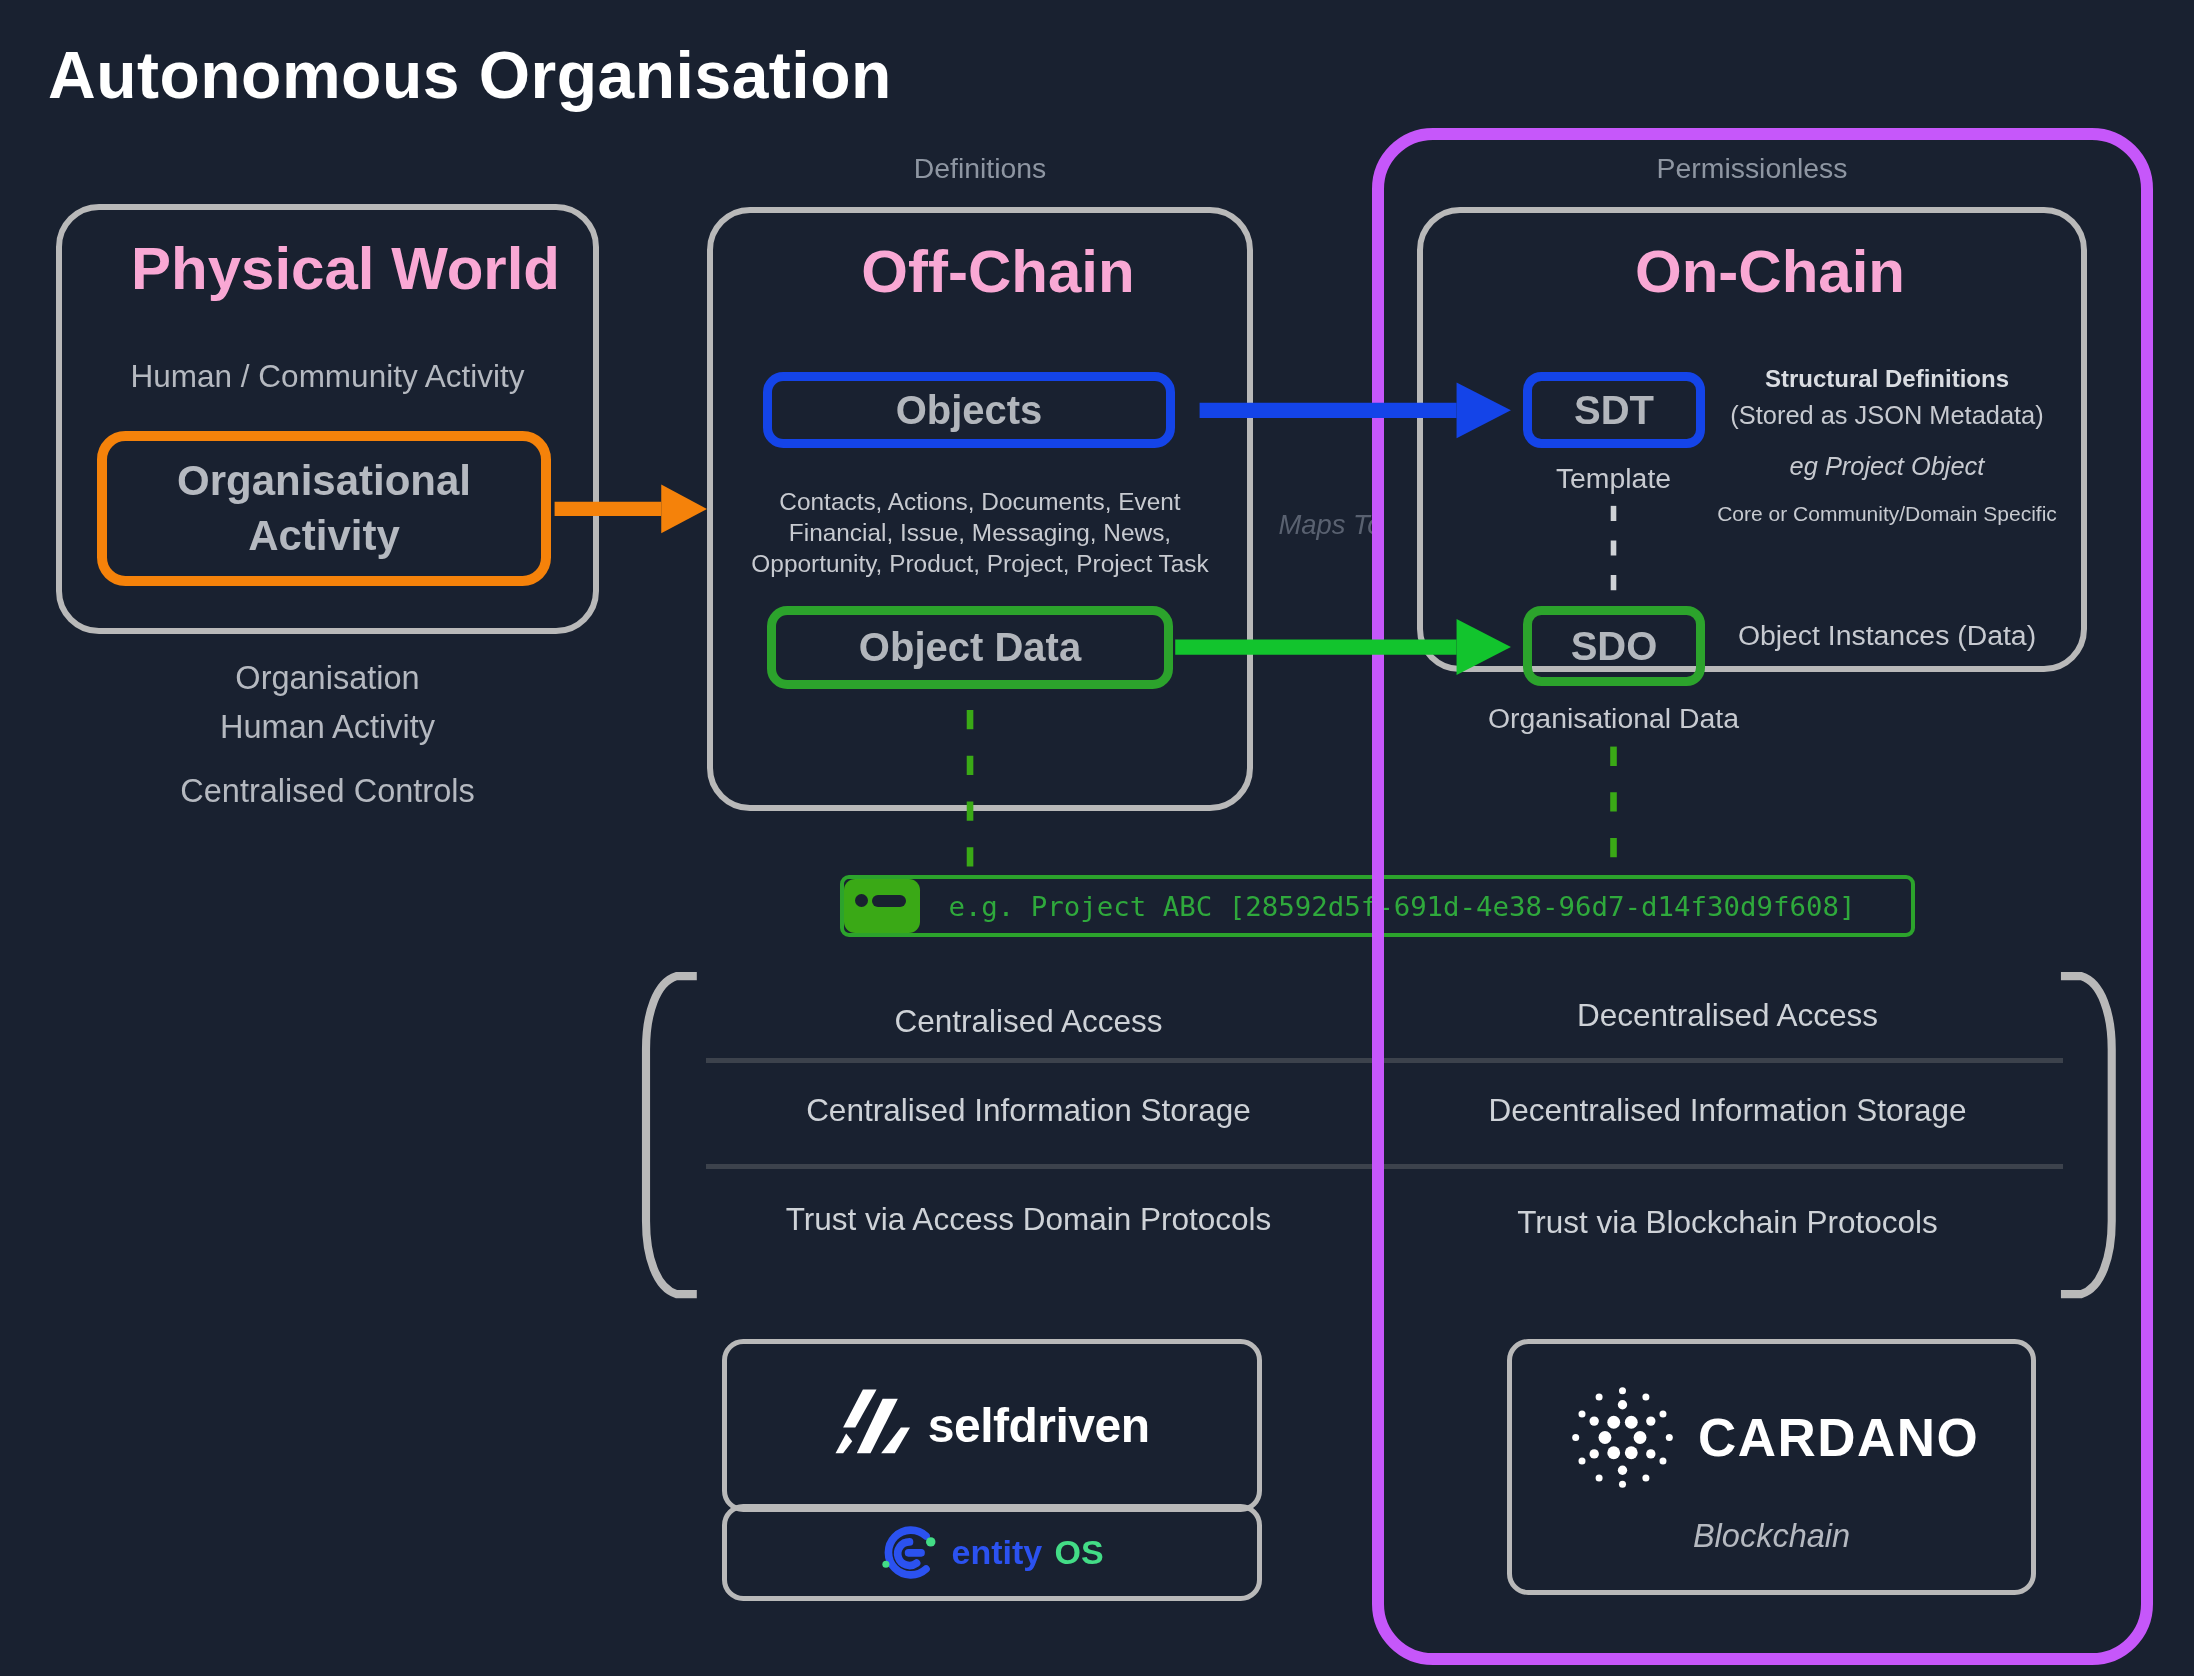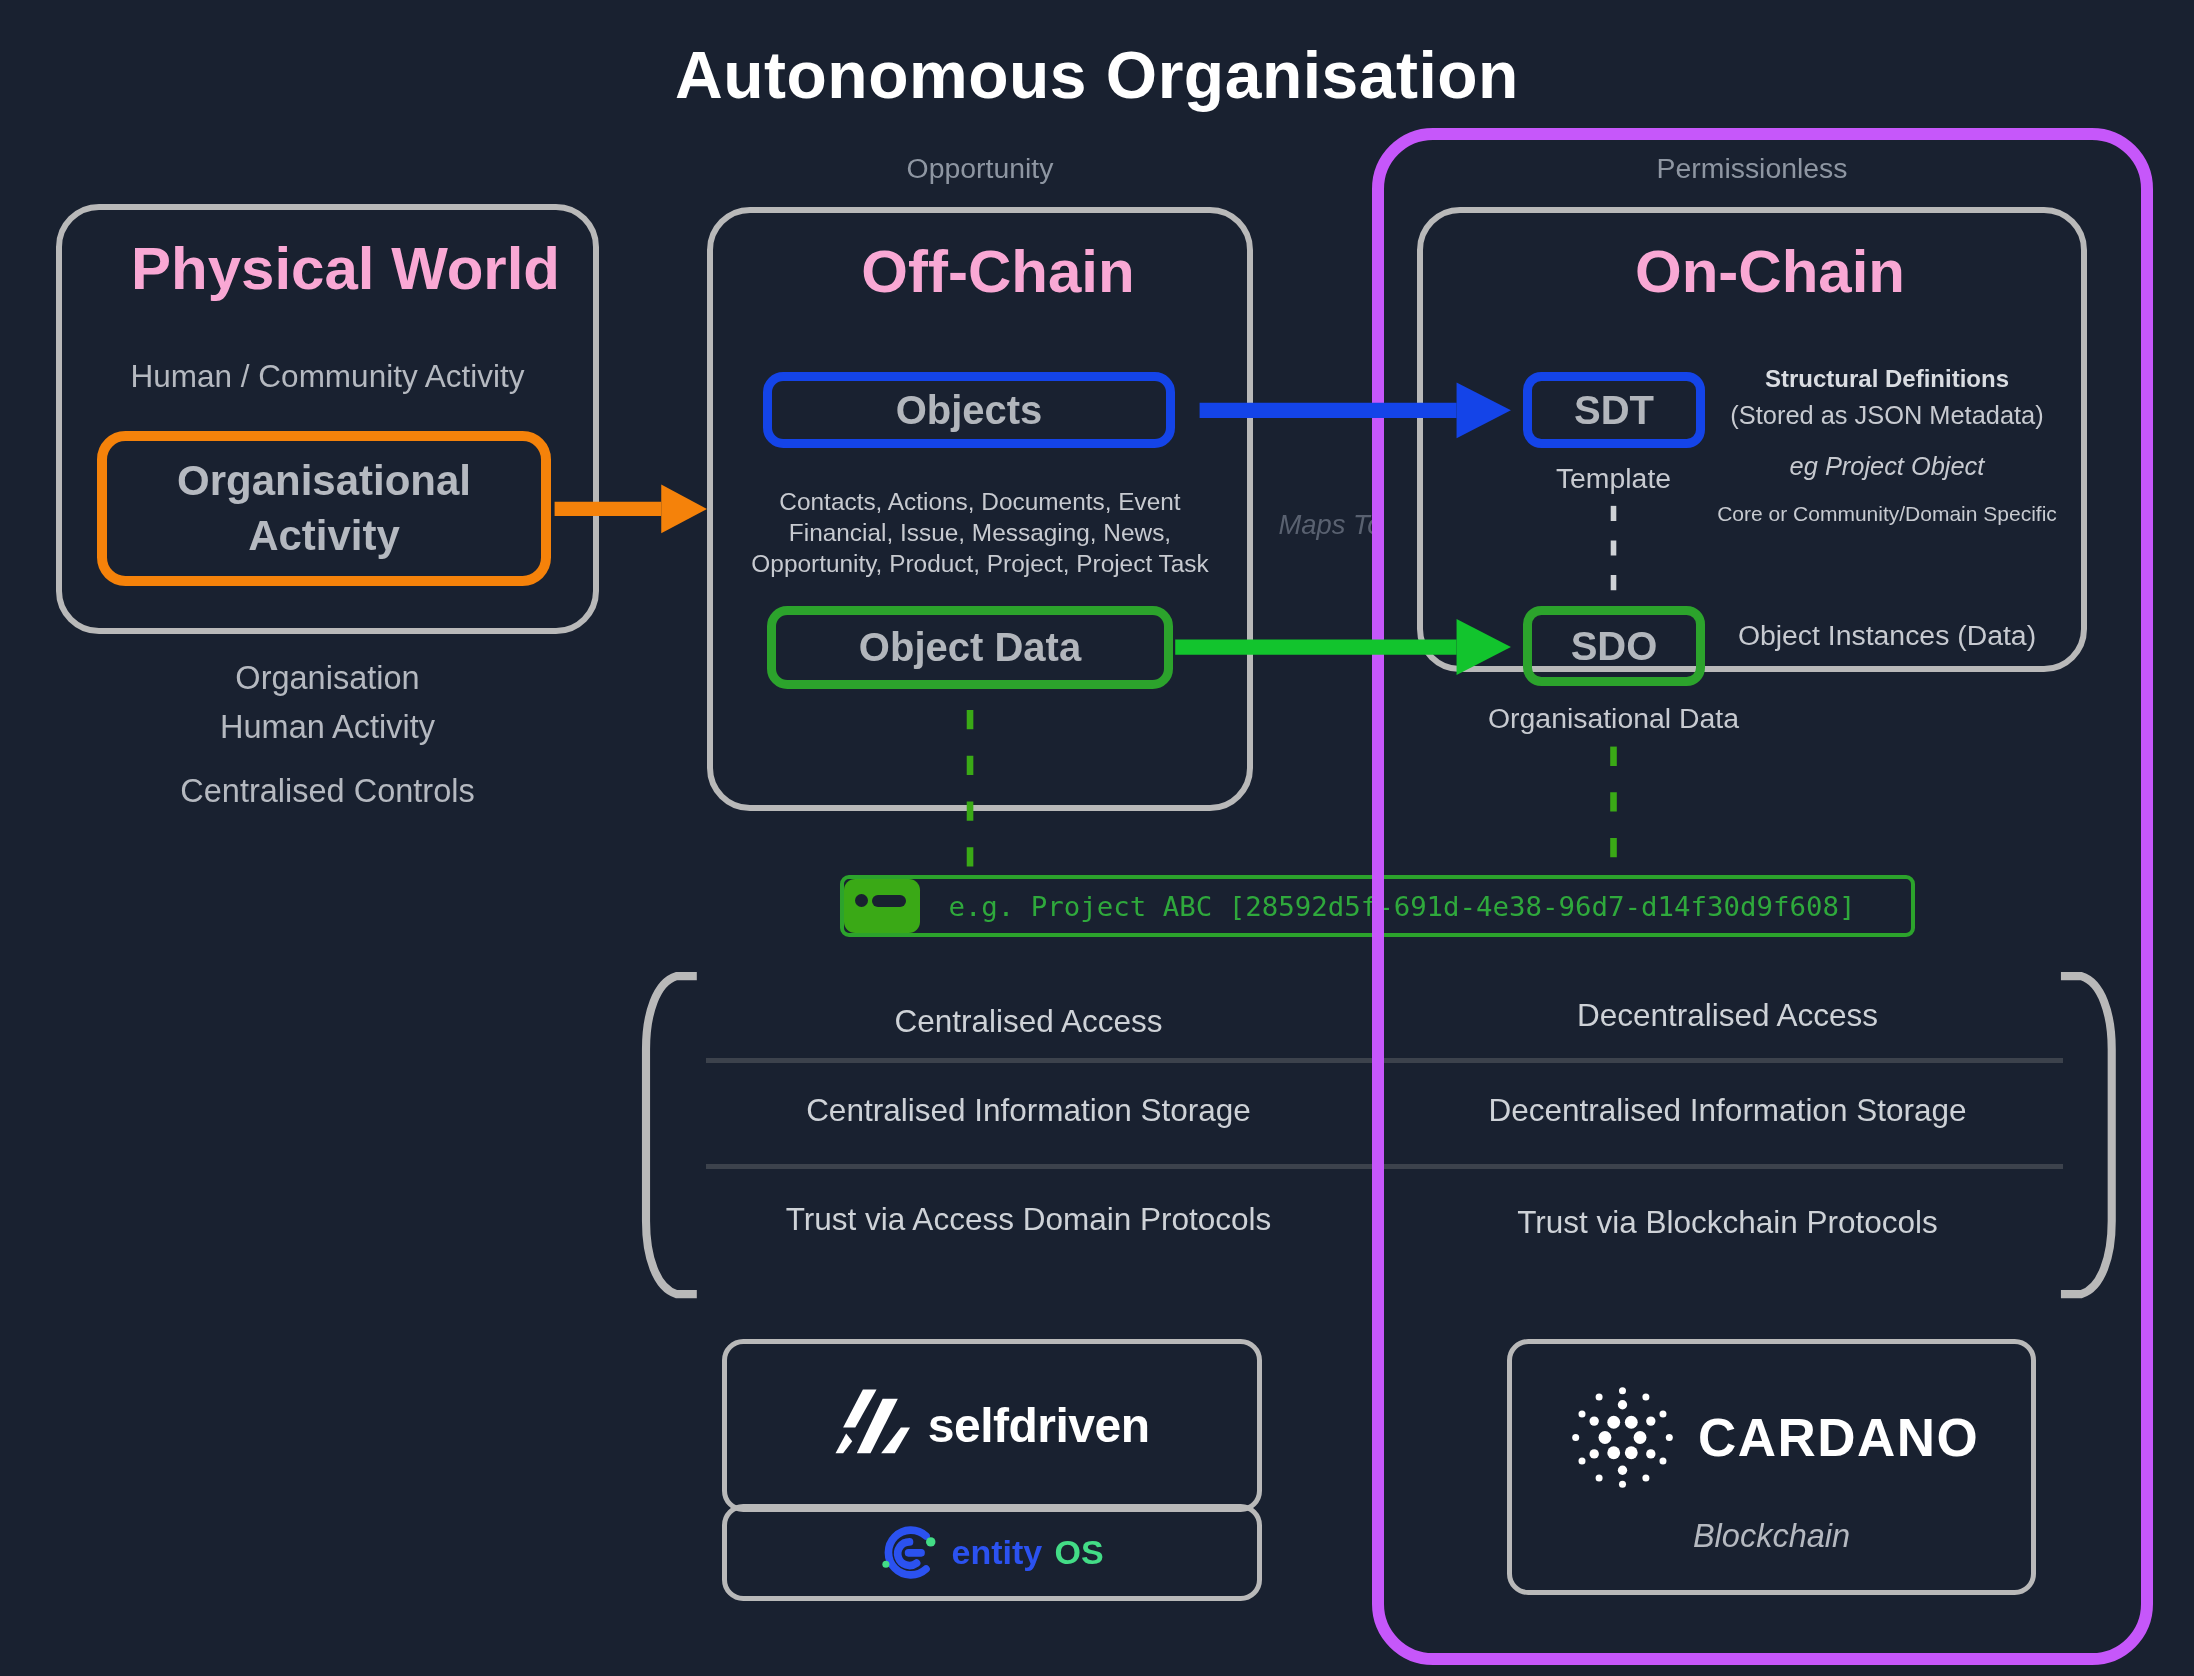--- a/index.html
+++ b/index.html
@@ -4,22 +4,22 @@
 <style>
   * { margin:0; padding:0; box-sizing:border-box; }
   html,body { width:2194px; height:1676px; }
   body { background:#192130; font-family:"Liberation Sans", sans-serif; overflow:hidden; }
   .canvas { position:relative; width:2194px; height:1676px; background:#192130; }
 
   .layer-content { position:absolute; inset:0; z-index:10; }
   .layer-purple  { position:absolute; inset:0; z-index:20; pointer-events:none; }
   .layer-arrows  { position:absolute; inset:0; z-index:30; pointer-events:none; }
 
-  .page-title { position:absolute; left:0; top:37px; width:100%; text-align:center;
-    font-size:66px; font-weight:bold; color:#ffffff; letter-spacing:0.5px; }
+  .page-title { position:absolute; left:0; top:37px; width:100%; text-align:left;
+    font-size:66px; font-weight:bold; color:#ffffff; letter-spacing:0.5px;padding-left:48px; }
 
   .col-label { position:absolute; top:152px; text-align:center; font-size:28.4px; color:#8e96a2; }
   .col-label.permissioned  { left:707px; width:546px; }
   .col-label.permissionless{ left:1417px; width:670px; }
 
   .outline-box { position:absolute; border:6.1px solid #b9b9b9; border-radius:43px; }
   .box-heading { position:absolute; left:0; right:0; top:24.4px; text-align:center;
     font-size:60px; font-weight:bold; color:#f9a8d4;padding-left:36px; }
 
   
@@ -97,21 +97,21 @@
 </style>
 </head>
 <body>
 
 <div class="canvas">
 
   <div class="layer-content">
 
     <div class="page-title">Autonomous Organisation</div>
 
-    <div class="col-label permissioned">Opportunity</div>
+    <div class="col-label permissioned">Definitions</div>
     <div class="col-label permissionless">Permissionless</div>
 
     <div class="outline-box" id="physical-box">
       <div class="box-heading">Physical World</div>
       <div class="pw-sub">Human / Community Activity</div>
       <div class="org-box">
         <div class="t">Organisational</div>
         <div class="t">Activity</div>
       </div>
     </div>

